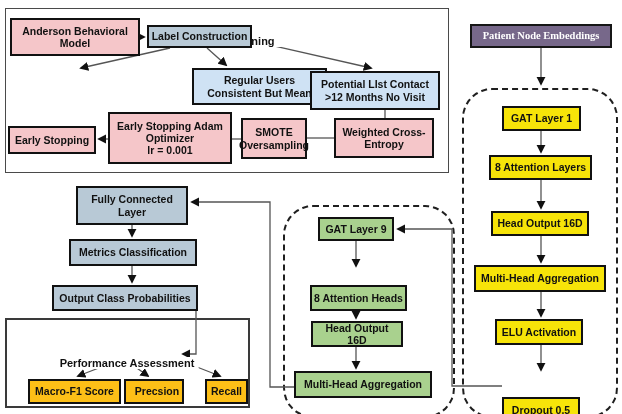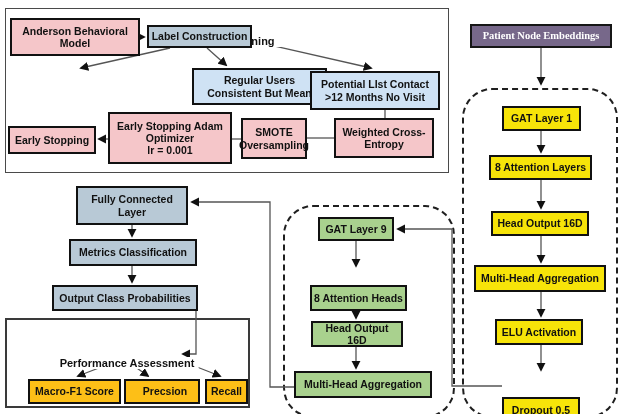--- a/index.html
+++ b/index.html
@@ -55,21 +55,21 @@
   #n-softmax{left:69px;top:239px;width:128px;height:27px;}
   #n-ocp{left:52px;top:285px;width:146px;height:26px;}
   
   #n-gat2{left:318px;top:217px;width:76px;height:24px;}
   #n-attnheads{left:310px;top:269px;width:97px;height:26px;margin-top:16px;}
   #n-headout2{left:311px;top:321px;width:92px;height:26px;}
   #n-mha2{left:294px;top:371px;width:138px;height:27px;}
   
   #n-eval{left:73px;top:342px;width:106px;height:24px;}
   #n-macro{left:20px;top:379px;width:93px;height:25px;margin-left:8px;}
-  #n-precsion{left:124px;top:379px;width:76px;height:25px;padding-left:8px;}
+  #n-precsion{left:124px;top:379px;width:60px;height:25px;padding-left:8px;}
   #n-recall{left:205px;top:379px;width:43px;height:25px;}
 </style>
 </head>
 <body>
 
 <div class="canvas">
 
   <div class="container-box" id="sup-box"></div>
   <div class="container-box" id="perf-box"></div>
   <div class="dashed-box" id="dash1"></div>

